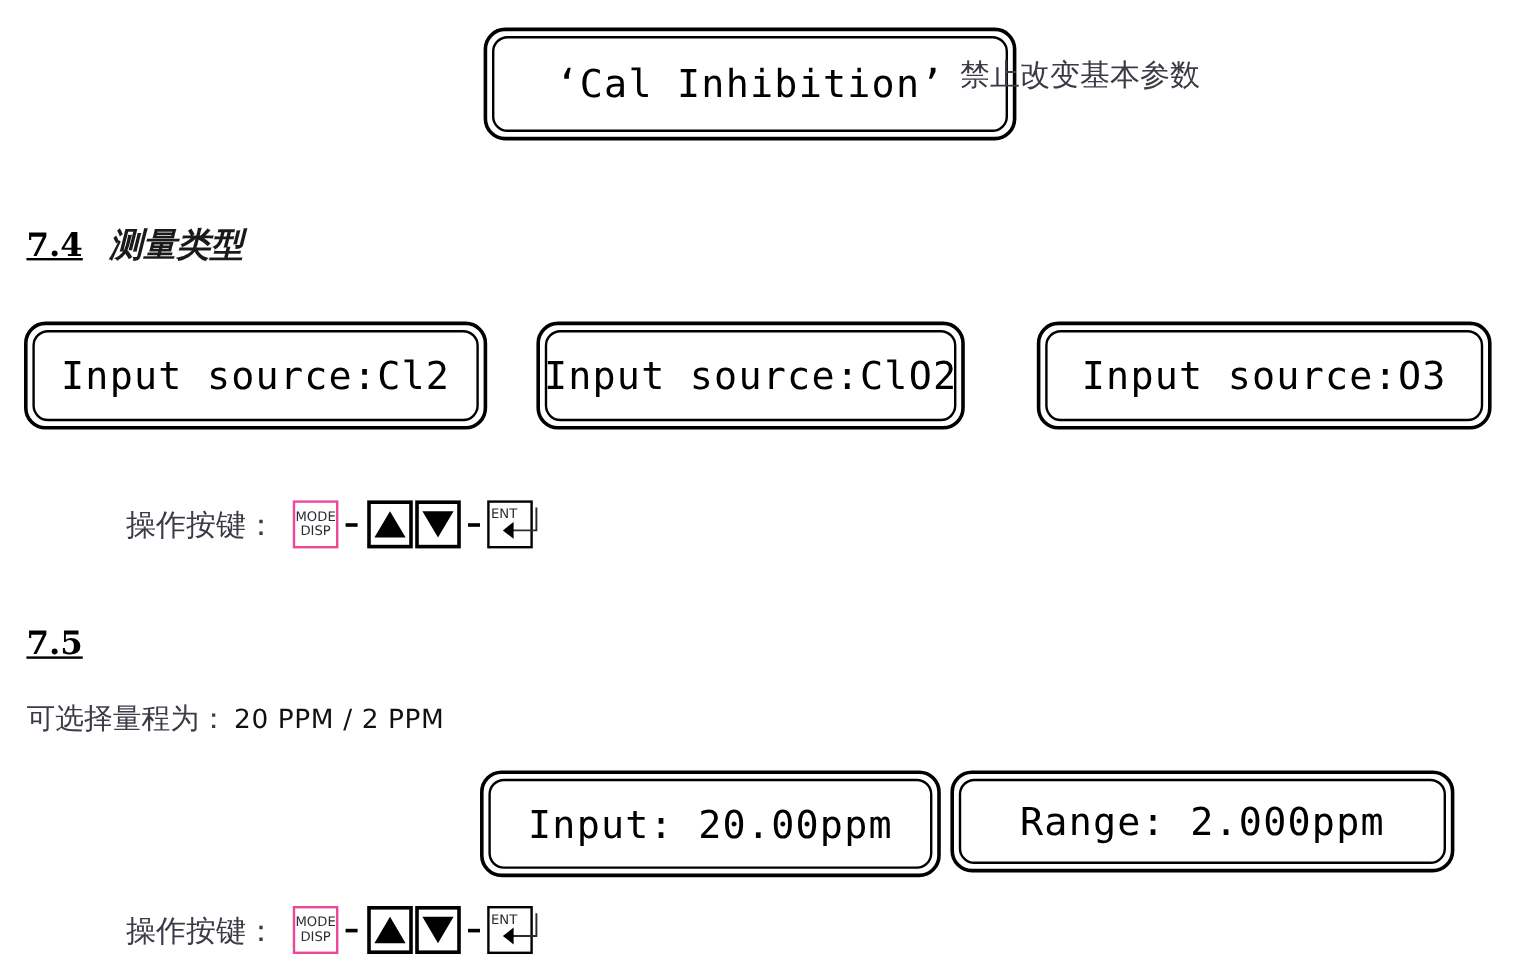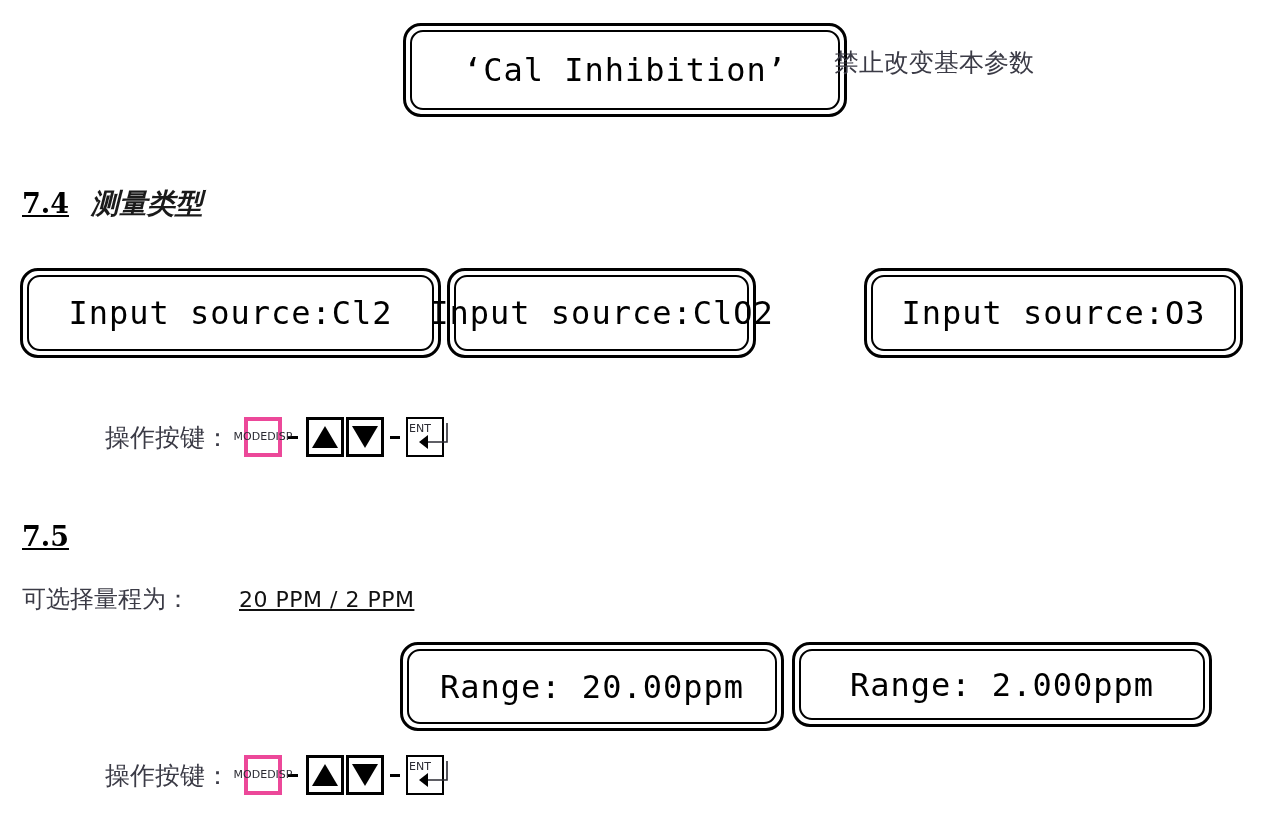--- a/index.html
+++ b/index.html
@@ -72,40 +72,37 @@
     font-style: italic;
   }
 
   
   .note {
     position: absolute;
     font-family: "DejaVu Sans", "Liberation Sans", sans-serif;
     font-size: 25px;
     color: #3b3b46;
     white-space: nowrap;
-    margin-left: 34px;
   }
   .range-line {
     position: absolute;
     display: flex;
     align-items: baseline;
     white-space: nowrap;
     font-family: "DejaVu Sans", "Liberation Sans", sans-serif;
-    gap: 30px;
   }
   .range-line .lbl {
     font-size: 24px;
     color: #3b3b46;
   }
   .range-line .val {
     font-size: 22px;
     color: #111111;
-    margin-left: 19px;
+    margin-left: 5px;
     letter-spacing: 0.5px;
-    text-decoration: underline;
   }
 
   
   .key-row {
     position: absolute;
     display: flex;
     align-items: center;
     white-space: nowrap;
   }
   .key-row-label {
@@ -122,22 +119,22 @@
     box-sizing: border-box;
     background: #ffffff;
     display: flex;
     align-items: center;
     justify-content: center;
     position: relative;
   }
   .key-mode {
     width: 38px;
     height: 40px;
-    border: 4px solid #ec4899;
-    flex-direction: row;
+    border: 2px solid #ec4899;
+    flex-direction: column;
     line-height: 1.05;
     justify-content: center;
   }
   .key-mode span {
     font-family: "DejaVu Sans", "Liberation Sans", sans-serif;
     font-size: 11px;
     color: #2b2b33;
     letter-spacing: 0px;
   }
   .key-arrow {
@@ -186,25 +183,25 @@
 <div class="lcd-box" style="left:403px; top:23px; width:444px; height:94px;">
   <span class="lcd-text">‘Cal Inhibition’</span>
 </div>
 <div class="note" style="left:800px; top:46px;">禁止改变基本参数</div>
 
 <div class="section-head" style="left:22px; top:185px;">
   <span class="section-num">7.4</span>
   <span class="section-title">测量类型</span>
 </div>
 
-<div class="lcd-box" style="left:20px; top:268px; width:421px; height:90px;">
+<div class="lcd-box" style="left:20px; top:268px; width:386px; height:90px;">
   <span class="lcd-text">Input source:Cl2</span>
 </div>
 
-<div class="lcd-box" style="left:447px; top:268px; width:309px; height:90px;">
+<div class="lcd-box" style="left:447px; top:268px; width:357px; height:90px;">
   <span class="lcd-text">Input source:ClO2</span>
 </div>
 
 <div class="lcd-box" style="left:864px; top:268px; width:379px; height:90px;">
   <span class="lcd-text">Input source:O3</span>
 </div>
 
 <div class="key-row" style="left:105px; top:417px;">
   <span class="key-row-label">操作按键：</span>
   <span class="keys">
@@ -235,21 +232,21 @@
 <div class="section-head" style="left:22px; top:521px;">
   <span class="section-num">7.5</span>
 </div>
 
 <div class="range-line" style="left:22px; top:583px;">
   <span class="lbl">可选择量程为：</span>
   <span class="val">20 PPM / 2 PPM</span>
 </div>
 
 <div class="lcd-box" style="left:400px; top:642px; width:384px; height:89px;">
-  <span class="lcd-text">Range: 20.00ppm</span>
+  <span class="lcd-text">Input: 20.00ppm</span>
 </div>
 
 <div class="lcd-box" style="left:792px; top:642px; width:420px; height:85px;">
   <span class="lcd-text">Range: 2.000ppm</span>
 </div>
 
 <div class="key-row" style="left:105px; top:755px;">
   <span class="key-row-label">操作按键：</span>
   <span class="keys">
     <span class="key key-mode">

